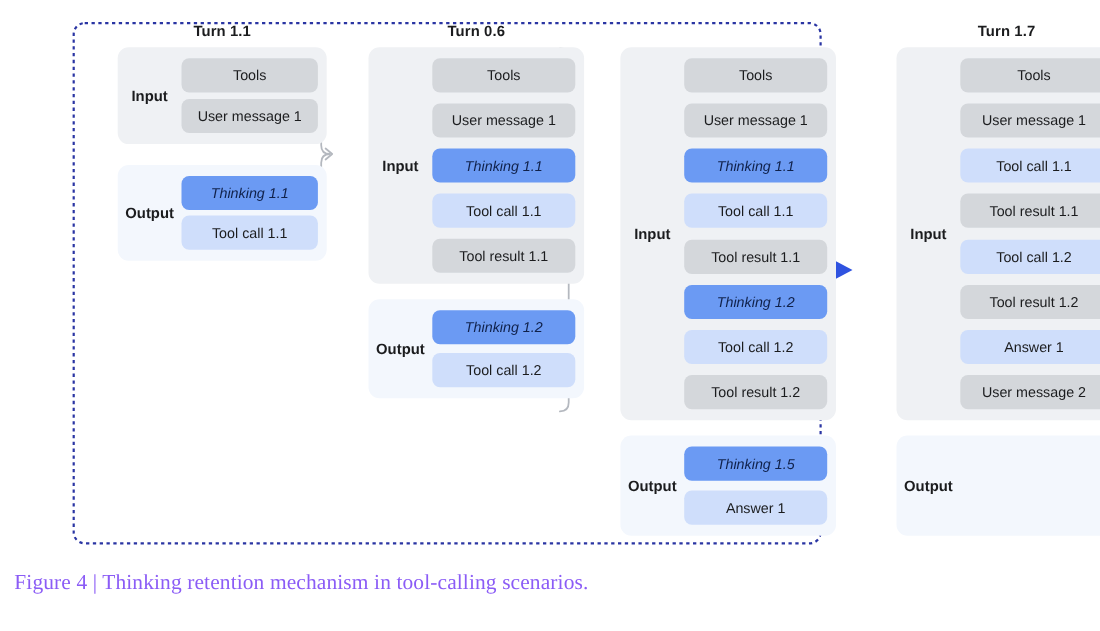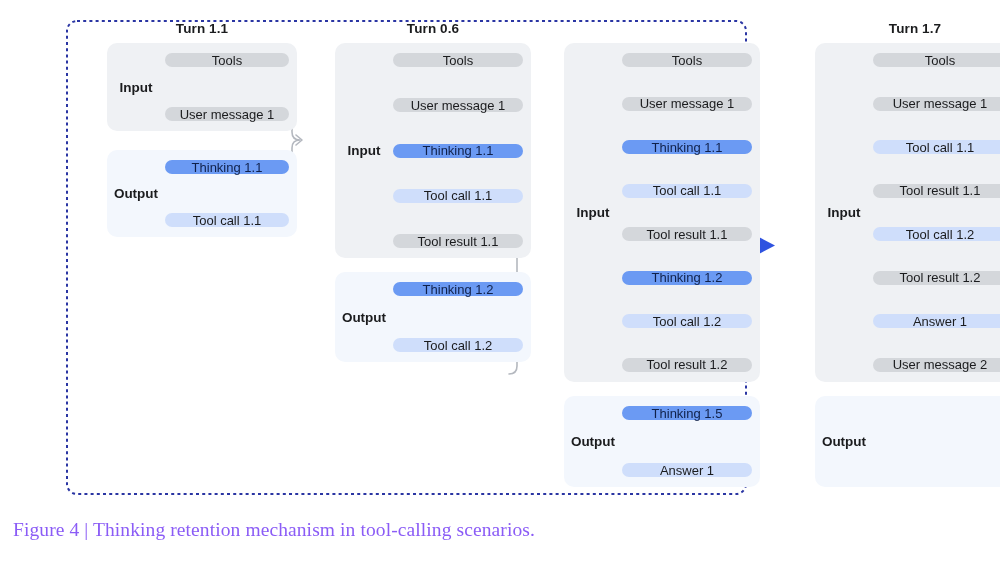--- a/index.html
+++ b/index.html
@@ -26,25 +26,25 @@
   .panel.output{background:var(--output_panel,#f3f7fd);}
   .plabel{
     width:58px;flex:0 0 58px;display:flex;align-items:center;justify-content:center;
     font-size:13.5px;font-weight:700;
   }
   .stack{
     flex:1;display:flex;flex-direction:column;justify-content:space-between;
     padding:10px 8px 10px 0;
   }
   .box{
-    height:14px;border-radius:7px;display:flex;align-items:center;justify-content:center;
+    height:31px;border-radius:7px;display:flex;align-items:center;justify-content:center;
     font-size:13px;font-weight:400;
   }
   .box-context{background:var(--context_box,#d4d7db);}
-  .box-thinking{background:var(--thinking_box,#6b9af3);color:#10214a;font-weight:500;}
+  .box-thinking{background:var(--thinking_box,#6b9af3);color:#10214a;font-weight:500;font-style:italic;}
   .box-action{background:var(--action_box,#cfdefb);text-align:right;}
   .caption{
     position:absolute;left:13px;top:519px;
     font-family:"Liberation Serif","DejaVu Serif",serif;
     font-size:19.5px;color:#8b5cf6;letter-spacing:.1px;
   }
 </style>
 </head>
 <body>
 

